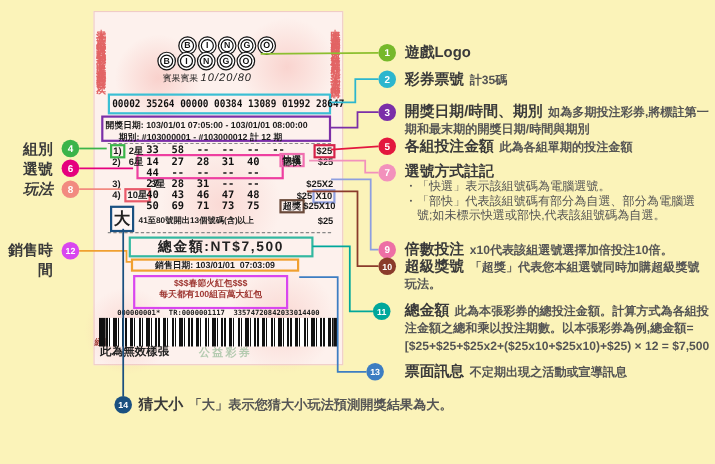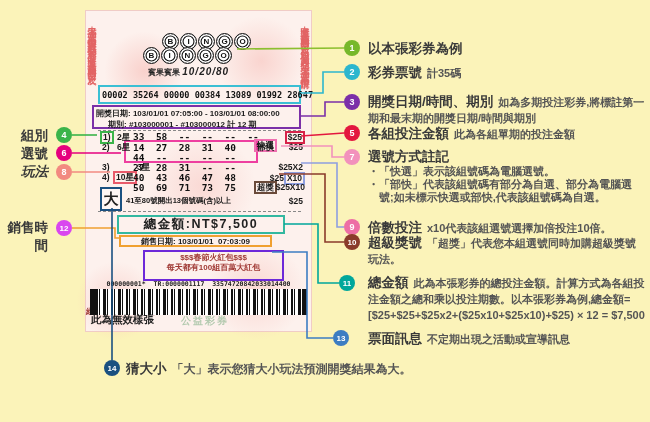--- a/index.html
+++ b/index.html
@@ -11,21 +11,21 @@
   .flower{position:absolute;border-radius:50%;pointer-events:none;}
   .vtext{position:absolute;writing-mode:vertical-rl;text-orientation:upright;color:#E26464;
          font-weight:bold;font-size:9px;letter-spacing:2px;top:8px;line-height:10px;}
   .vleft{left:1px}.vright{right:1px}
   
   .ballrow{position:absolute;display:flex;gap:1px;}
   .ball{width:15px;height:15px;border-radius:50%;background:#fff;border:1.5px solid #111;
         box-shadow:inset 0 0 0 1.5px #fff, inset 0 0 0 2.6px #111;
         display:flex;align-items:center;justify-content:center;
         font-size:8px;font-weight:bold;color:#111;}
-  .logosub{position:absolute;font-size:8px;font-weight:bold;color:#222;}
+  .logosub{position:absolute;font-size:8px;font-weight:normal;color:#222;}
   .logodate{font-style:italic;font-size:10px;letter-spacing:1px;}
   
   .cbox{position:absolute;box-sizing:border-box;}
   .serial{font-family:"DejaVu Sans Mono",monospace;font-weight:bold;color:#111;font-size:9.5px;
           transform:scaleX(.9);transform-origin:left center;white-space:pre;}
   .tline{position:absolute;font-size:8px;font-weight:bold;color:#1a1a1a;white-space:pre;}
   .dashline{position:absolute;border-top:1px dashed #888;height:0;}
   .idx,.star,.pick,.amt{position:absolute;font-size:8.5px;font-weight:bold;color:#1a1a1a;white-space:pre;}
   .nums{position:absolute;font-family:"DejaVu Sans Mono",monospace;font-size:9.5px;font-weight:bold;
         color:#111;white-space:pre;letter-spacing:0;}
@@ -47,21 +47,21 @@
   .invalid{position:absolute;font-size:10.5px;font-weight:bold;color:#222;}
   .wmark{position:absolute;font-size:10px;font-weight:bold;color:#9DBF9D;opacity:.75;letter-spacing:2px;}
   
   .badge{position:absolute;width:16px;height:16px;border-radius:50%;color:#fff;z-index:6;
          display:flex;align-items:center;justify-content:center;font-size:9px;font-weight:bold;}
   .b2{font-size:8px;}
   .ann{position:absolute;z-index:5;line-height:15px;}
   .ann-title{font-size:13.5px;font-weight:bold;color:#3A3A3A;margin-right:5px;}
   .ann-desc{font-size:11px;font-weight:bold;color:#555;line-height:13px;}
   .bullets{margin-top:1px;}
-  .bullet{font-size:11px;font-weight:bold;color:#555;line-height:13px;
+  .bullet{font-size:11px;font-weight:normal;color:#555;line-height:13px;
           padding-left:11px;text-indent:-11px;}
   .leftlabel{position:absolute;left:0;width:48px;text-align:right;font-size:13.5px;
              font-weight:bold;color:#3A3A3A;z-index:5;}
   svg.lines{position:absolute;left:0;top:0;z-index:4;pointer-events:none;}
 </style>
 </head>
 <body>
 
 <div class="canvas">
 
@@ -150,21 +150,21 @@
     <span class="amt" style="right:8px;top:185px;">$25</span>
 
     <div class="dashline" style="left:12px;top:200px;width:203px;"></div>
 
     <div class="cbox total" style="left:31px;top:204px;width:168px;height:19px;border:2px solid #33B8A0;">總金額:NT$7,500</div>
 
     <div class="cbox" style="left:33px;top:224px;width:153px;height:12px;border:2px solid #F0A030;display:flex;align-items:center;justify-content:center;">
       <span class="tline" style="position:static;">銷售日期: 103/01/01  07:03:09</span>
     </div>
 
-    <div class="cbox promo" style="left:57px;top:239px;width:141px;height:31px;border:2px solid #6d28d9;">
+    <div class="cbox promo" style="left:35px;top:239px;width:141px;height:31px;border:2px solid #d946ef;">
       <div>$$$春節火紅包$$$</div>
       <div>每天都有100組百萬大紅包</div>
     </div>
 
     <div class="dealer" style="top:259px;">經銷商:24993588  投注機:249935881</div>
     <div class="trline" style="top:269px;">000000001*  TR:0000001117  33574720842033014400</div>
 
     <div class="barcode" style="left:4px;top:278px;width:207px;"></div>
 
     <div class="wmark" style="left:95px;top:303px;">公益彩券</div>
@@ -202,21 +202,21 @@
   <div class="badge b2" style="left: 56px; top: 220px; background: #d946ef;">12</div>
   <div class="badge b2" style="left: 333px; top: 330px; background: rgb(61, 125, 194);">13</div>
   <div class="badge b2" style="left: 104px; top: 360px; background: rgb(26, 80, 128);">14</div>
 
   <div class="leftlabel" style="top:127px;">組別</div>
   <div class="leftlabel" style="top:145px;">選號</div>
   <div class="leftlabel" style="top:163px;font-style:italic;">玩法</div>
   <div class="leftlabel" style="top:219px;">銷售時間</div>
 
   <div class="ann" style="left:368px;top:40px;width:278px;">
-    <span class="ann-title">以本張彩券為例</span>
+    <span class="ann-title">遊戲Logo</span>
   </div>
   <div class="ann" style="left:368px;top:64px;width:278px;">
     <span class="ann-title">彩券票號</span><span class="ann-desc">計35碼</span>
   </div>
   <div class="ann" style="left:368px;top:93px;width:280px;">
     <span class="ann-title">開獎日期/時間、期別</span><span class="ann-desc">如為多期投注彩券,將標註第一期和最末期的開獎日期/時間與期別</span>
   </div>
   <div class="ann" style="left:368px;top:125px;width:278px;">
     <span class="ann-title">各組投注金額</span><span class="ann-desc">此為各組單期的投注金額</span>
   </div>

